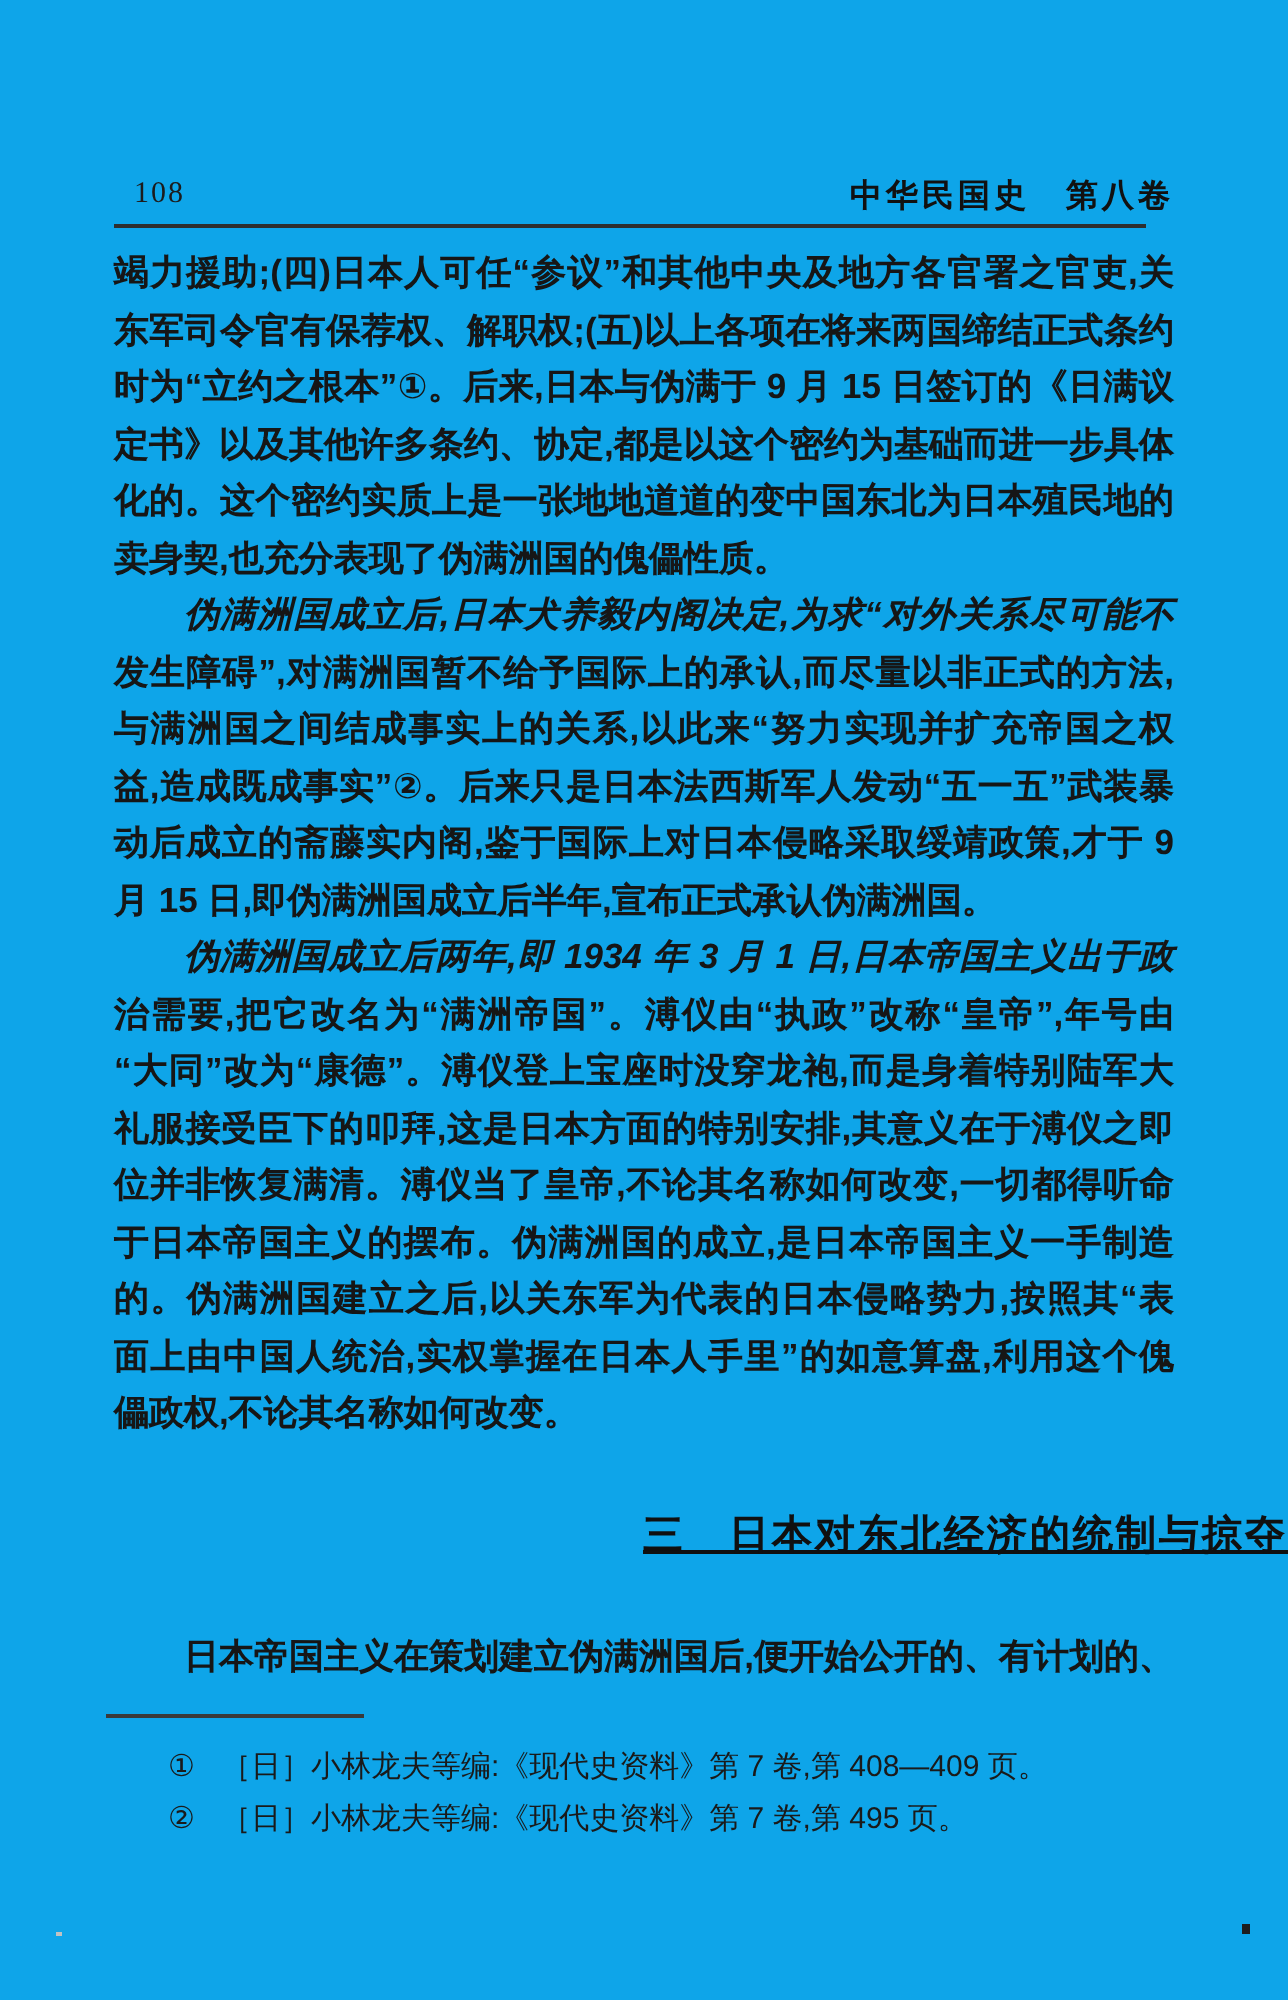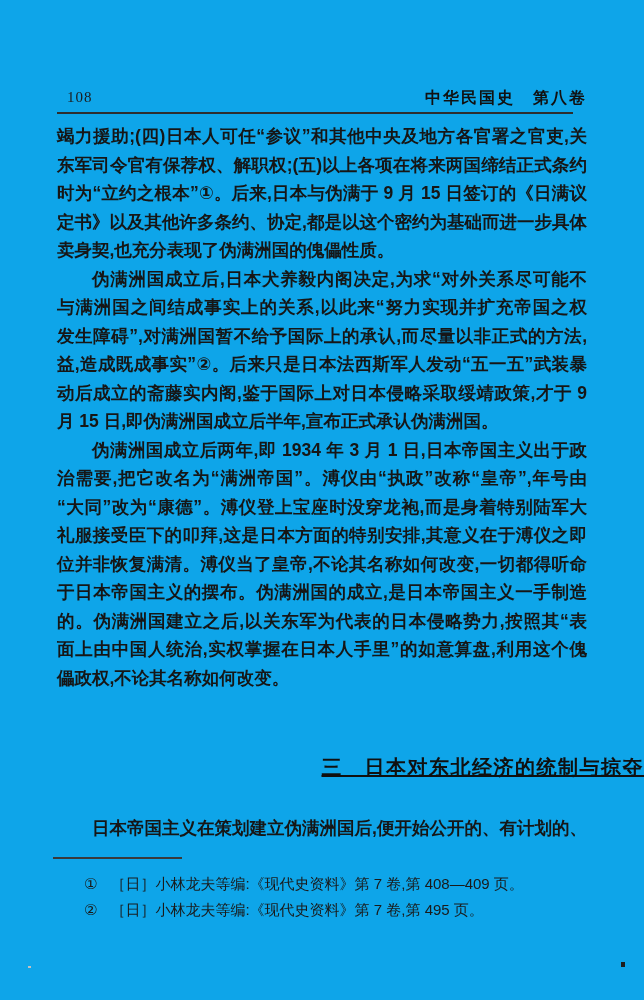--- a/index.html
+++ b/index.html
@@ -27,21 +27,21 @@
   
   .bodyblock{
     position:absolute;top:122px;left:57px;width:530px;
     font-size:17.5px;line-height:28.5px;font-weight:600;color:#161616;
   }
   .bl{
     text-align:justify;text-align-last:justify;text-justify:inter-character;
     white-space:nowrap;
   }
   .bl.e{text-align-last:left;}
-  .bl.i{text-indent:2em;}
+  .bl.i{text-indent:2em;font-style:italic;}
   
   .secheading{
     position:absolute;top:754px;left:0;width:644px;
     text-align:right;font-size:20px;font-weight:700;
     letter-spacing:1.5px;color:#101010;margin:0;text-decoration:underline;
   }
   .secline{
     position:absolute;top:814px;left:57px;width:530px;
     font-size:17.5px;line-height:28.5px;font-weight:600;color:#161616;
     text-indent:2em;text-align:justify;text-align-last:justify;text-justify:inter-character;
@@ -69,24 +69,25 @@
     <span class="pagenum">108</span>
     <span class="runtitle">中华民国史　第八卷</span>
   </header>
   <div class="hdr-rule"></div>
 
   <main class="bodyblock">
     <div class="bl">竭力援助;(四)日本人可任“参议”和其他中央及地方各官署之官吏,关</div>
     <div class="bl">东军司令官有保荐权、解职权;(五)以上各项在将来两国缔结正式条约</div>
     <div class="bl">时为“立约之根本”①。后来,日本与伪满于 9 月 15 日签订的《日满议</div>
     <div class="bl">定书》以及其他许多条约、协定,都是以这个密约为基础而进一步具体</div>
+    <div class="bl">化的。这个密约实质上是一张地地道道的变中国东北为日本殖民地的</div>
     <div class="bl e">卖身契,也充分表现了伪满洲国的傀儡性质。</div>
     <div class="bl i">伪满洲国成立后,日本犬养毅内阁决定,为求“对外关系尽可能不</div>
+    <div class="bl">发生障碍”,对满洲国暂不给予国际上的承认,而尽量以非正式的方法,</div>
     <div class="bl">与满洲国之间结成事实上的关系,以此来“努力实现并扩充帝国之权</div>
-    <div class="bl">发生障碍”,对满洲国暂不给予国际上的承认,而尽量以非正式的方法,</div>
     <div class="bl">益,造成既成事实”②。后来只是日本法西斯军人发动“五一五”武装暴</div>
     <div class="bl">动后成立的斋藤实内阁,鉴于国际上对日本侵略采取绥靖政策,才于 9</div>
     <div class="bl e">月 15 日,即伪满洲国成立后半年,宣布正式承认伪满洲国。</div>
     <div class="bl i">伪满洲国成立后两年,即 1934 年 3 月 1 日,日本帝国主义出于政</div>
     <div class="bl">治需要,把它改名为“满洲帝国”。溥仪由“执政”改称“皇帝”,年号由</div>
     <div class="bl">“大同”改为“康德”。溥仪登上宝座时没穿龙袍,而是身着特别陆军大</div>
     <div class="bl">礼服接受臣下的叩拜,这是日本方面的特别安排,其意义在于溥仪之即</div>
     <div class="bl">位并非恢复满清。溥仪当了皇帝,不论其名称如何改变,一切都得听命</div>
     <div class="bl">于日本帝国主义的摆布。伪满洲国的成立,是日本帝国主义一手制造</div>
     <div class="bl">的。伪满洲国建立之后,以关东军为代表的日本侵略势力,按照其“表</div>

